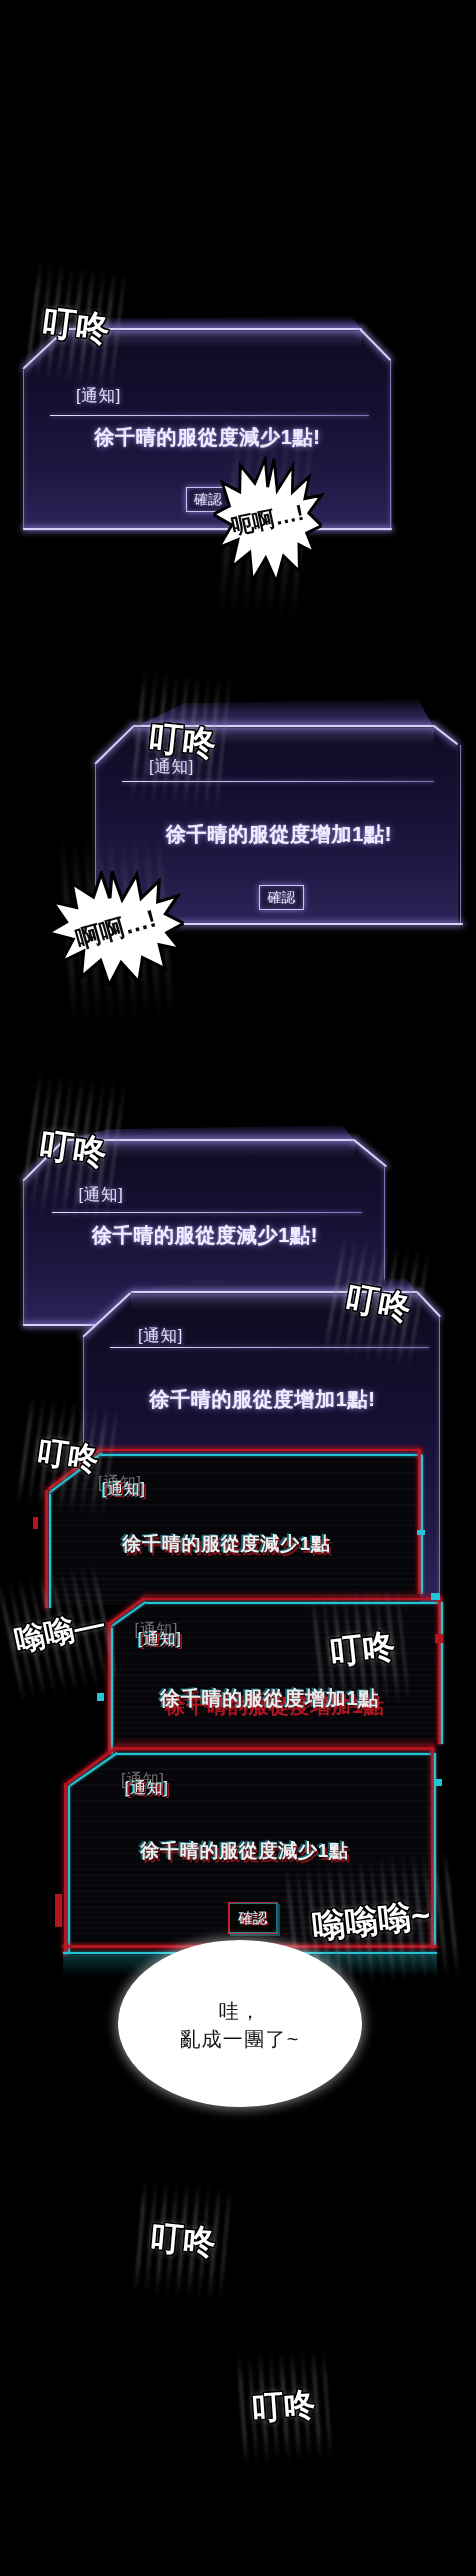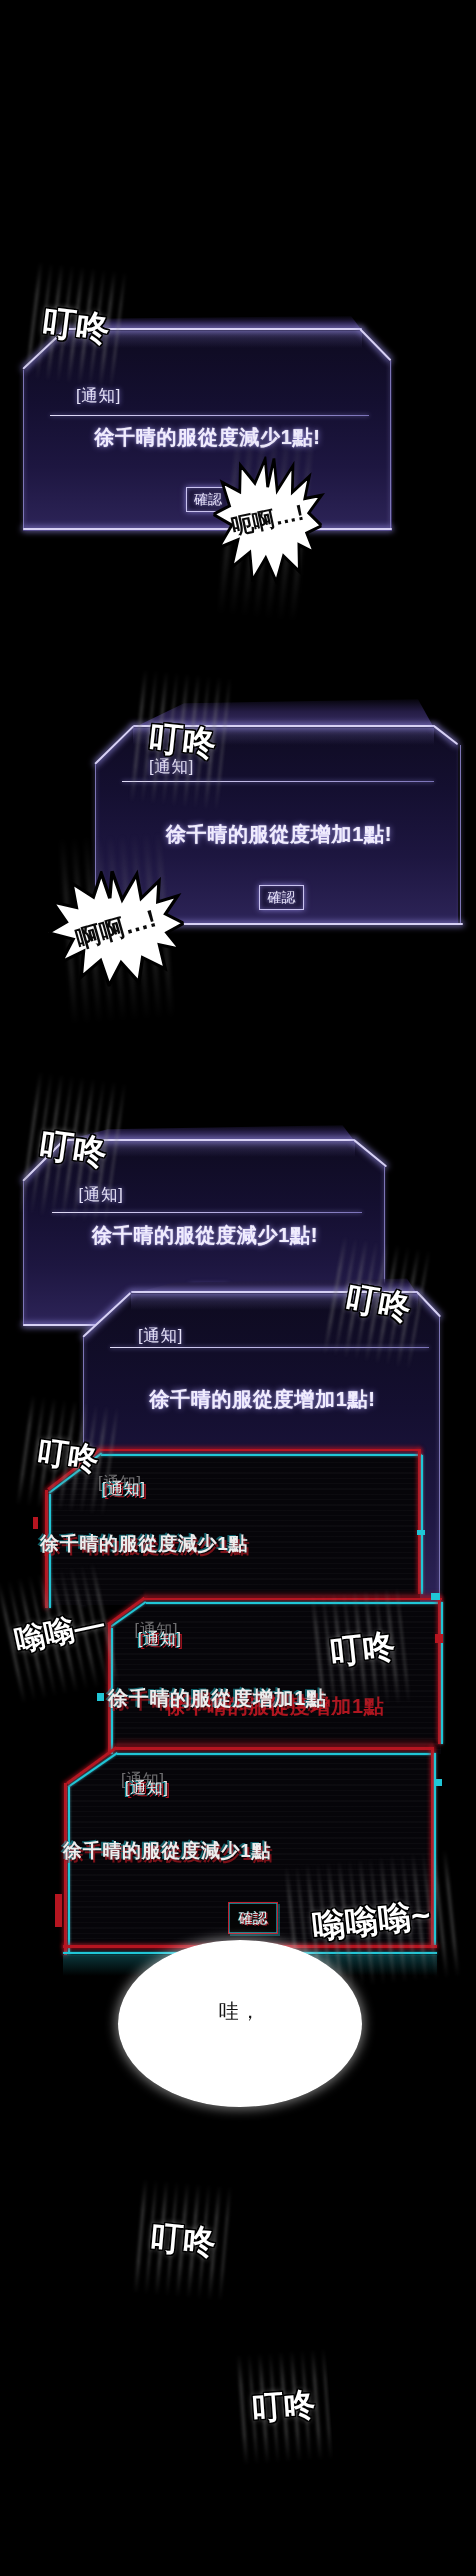--- a/index.html
+++ b/index.html
@@ -31,21 +31,21 @@
   .g-red{background:#b61520;box-shadow:0 0 4px 0.7px rgba(190,20,35,.8);filter:blur(0.4px);}
   .g-cyan{background:#20c6d6;box-shadow:0 0 2.6px rgba(32,198,214,.8);}
   .g-hr{height:2.6px;} .g-hc{height:2px;}
   .g-diag{transform-origin:0 50%;}
   .g-vr{width:2.6px;} .g-vc{width:2px;}
   .g-haze{background:linear-gradient(180deg,rgba(140,20,30,0),rgba(150,22,32,.5));filter:blur(1px);}
   .g-tealhaze{background:linear-gradient(180deg,rgba(22,120,130,.45),rgba(22,120,130,0));}
   .g-title{font-size:16px;color:#ececec;letter-spacing:0.7px;
       text-shadow:2px 2px 0 rgba(195,22,36,.9),-1.3px 0.7px 0 rgba(28,195,210,.75),0 0 1.3px #000;}
   .g-title-ghost{font-size:16px;color:rgba(235,235,235,.45);letter-spacing:0.7px;}
-  .g-msg{left:0;right:11px;font-size:19px;font-weight:bold;color:#ededed;letter-spacing:0.7px;
+  .g-msg{left:0;right:11px;text-align:center;font-size:19px;font-weight:bold;color:#ededed;letter-spacing:0.7px;
       text-shadow:2px 2.6px 0 rgba(200,25,35,.6),-2px -1.3px 0 rgba(25,190,205,.5),0 0 1.3px #000;}
   .g-msg-ghost{left:0;right:0;text-align:center;font-size:19px;font-weight:bold;letter-spacing:0.7px;color:rgba(205,25,35,.85);}
   .g-btn{border:1.3px solid #c02030;background:#050505;box-shadow:0 0 0 0.7px rgba(32,198,214,.8) inset,2px 2px 0 rgba(32,198,214,.35);
       color:#f2f2f2;font-size:14.6px;display:flex;align-items:center;justify-content:center;
       text-shadow:1.3px 1.3px 0 rgba(195,22,36,.9),-0.7px 0 0 rgba(28,195,210,.7);cursor:pointer;}
   .frag{position:absolute;}
 
   
   .sfx{display:flex;align-items:center;justify-content:center;color:#fff;font-weight:bold;white-space:nowrap;
        text-shadow:1.3px 0 0 #000,-1.3px 0 0 #000,0 1.3px 0 #000,0 -1.3px 0 #000,1.3px 1.3px 0 #000,-1.3px -1.3px 0 #000,
@@ -223,19 +223,20 @@
   <div class="frag" style="left:431px;top:1593px;width:9.3px;height:6.6px;background:#20c6d6;"></div>
   <div class="frag" style="left:435px;top:1634px;width:8px;height:9.3px;background:#b61520;"></div>
   <div class="frag" style="left:97px;top:1693px;width:6.6px;height:8px;background:#20c6d6;"></div>
   <div class="frag" style="left:434px;top:1779px;width:8px;height:6.6px;background:#20c6d6;"></div>
   <div class="frag" style="left:55px;top:1894px;width:6.6px;height:33px;background:#b61520;"></div>
 
   <div class="sfx" style="left:292px;top:1885px;width:159px;height:73px;font-size:33px;transform:rotate(-6deg);">嗡嗡嗡~</div>
 
   <div class="bubble" style="left:118px;top:1940px;width:244px;height:167px;">
     <div class="bl" style="top:58px;">哇，</div>
+    <div class="bl" style="top:86px;">亂成一團了~</div>
   </div>
 
   <div class="sfx" style="left:140px;top:2210px;width:86px;height:60px;font-size:33px;transform:rotate(5deg);">叮咚</div>
   <div class="sfx" style="left:242px;top:2379px;width:83px;height:56px;font-size:32px;transform:rotate(-4deg);">叮咚</div>
 
 </div>
 
 
 </body></html>

